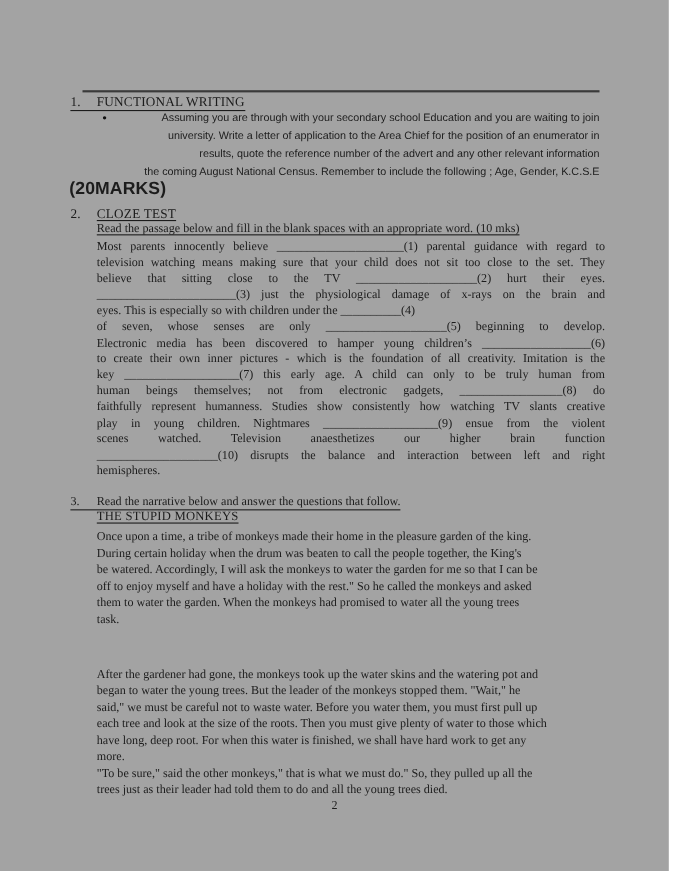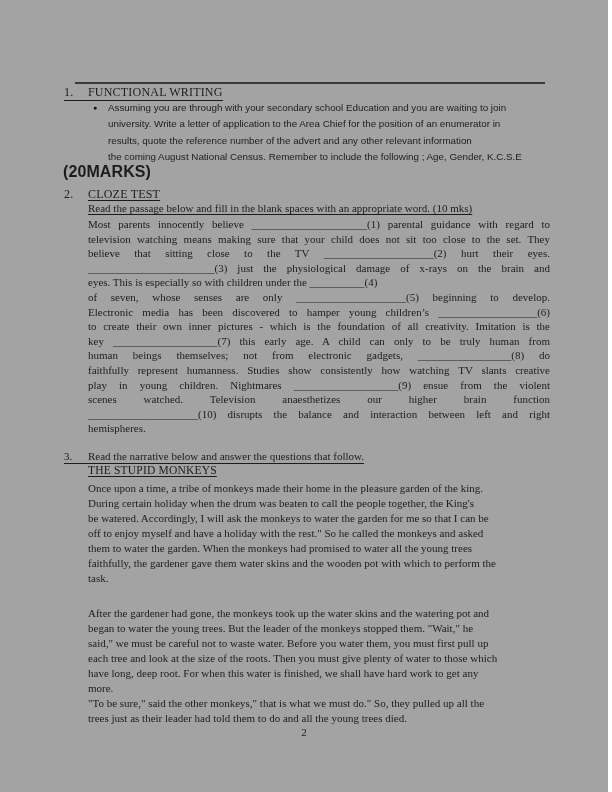--- a/index.html
+++ b/index.html
@@ -35,21 +35,21 @@
     font-size: 9.8px;
   }
   .sans .line { line-height: 16.3px; }
   .bullet-row { display: flex; align-items: flex-start; }
   .bullet-glyph {
     width: 15px;
     font-size: 7px;
     line-height: 16.3px;
     color: #111;
   }
-  .bullet-text { width: 437px; }
+  .bullet-text { width: 437px; text-align: right; }
   .marks {
     font-family: "Liberation Sans", "DejaVu Sans", sans-serif;
     font-size: 16px;
     font-weight: bold;
     letter-spacing: 0.1px;
   }
   .cloze { width: 462px; }
   .narr  { width: 470px; }
   .monkeys-title { font-size: 11.5px; letter-spacing: 0.2px; }
   .page-num {
@@ -110,21 +110,20 @@
   </div>
 
   <div class="abs u monkeys-title" style="top:464px; left:88px;">THE STUPID MONKEYS</div>
 
   <div class="abs narr" style="top:481px; left:88px;">
       <div class="line">Once upon a time, a tribe of monkeys made their home in the pleasure garden of the king.</div>
       <div class="line">During certain holiday when the drum was beaten to call the people together, the King's</div>
       <div class="line">be watered. Accordingly, I will ask the monkeys to water the garden for me so that I can be</div>
       <div class="line">off to enjoy myself and have a holiday with the rest." So he called the monkeys and asked</div>
       <div class="line">them to water the garden. When the monkeys had promised to water all the young trees</div>
-      <div class="line">faithfully, the gardener gave them water skins and the wooden pot with which to perform the</div>
       <div class="line">task.</div>
     </div>
 
   <div class="abs narr" style="top:606px; left:88px;">
       <div class="line">After the gardener had gone, the monkeys took up the water skins and the watering pot and</div>
       <div class="line">began to water the young trees. But the leader of the monkeys stopped them. "Wait," he</div>
       <div class="line">said," we must be careful not to waste water. Before you water them, you must first pull up</div>
       <div class="line">each tree and look at the size of the roots. Then you must give plenty of water to those which</div>
       <div class="line">have long, deep root. For when this water is finished, we shall have hard work to get any</div>
       <div class="line">more.</div>

